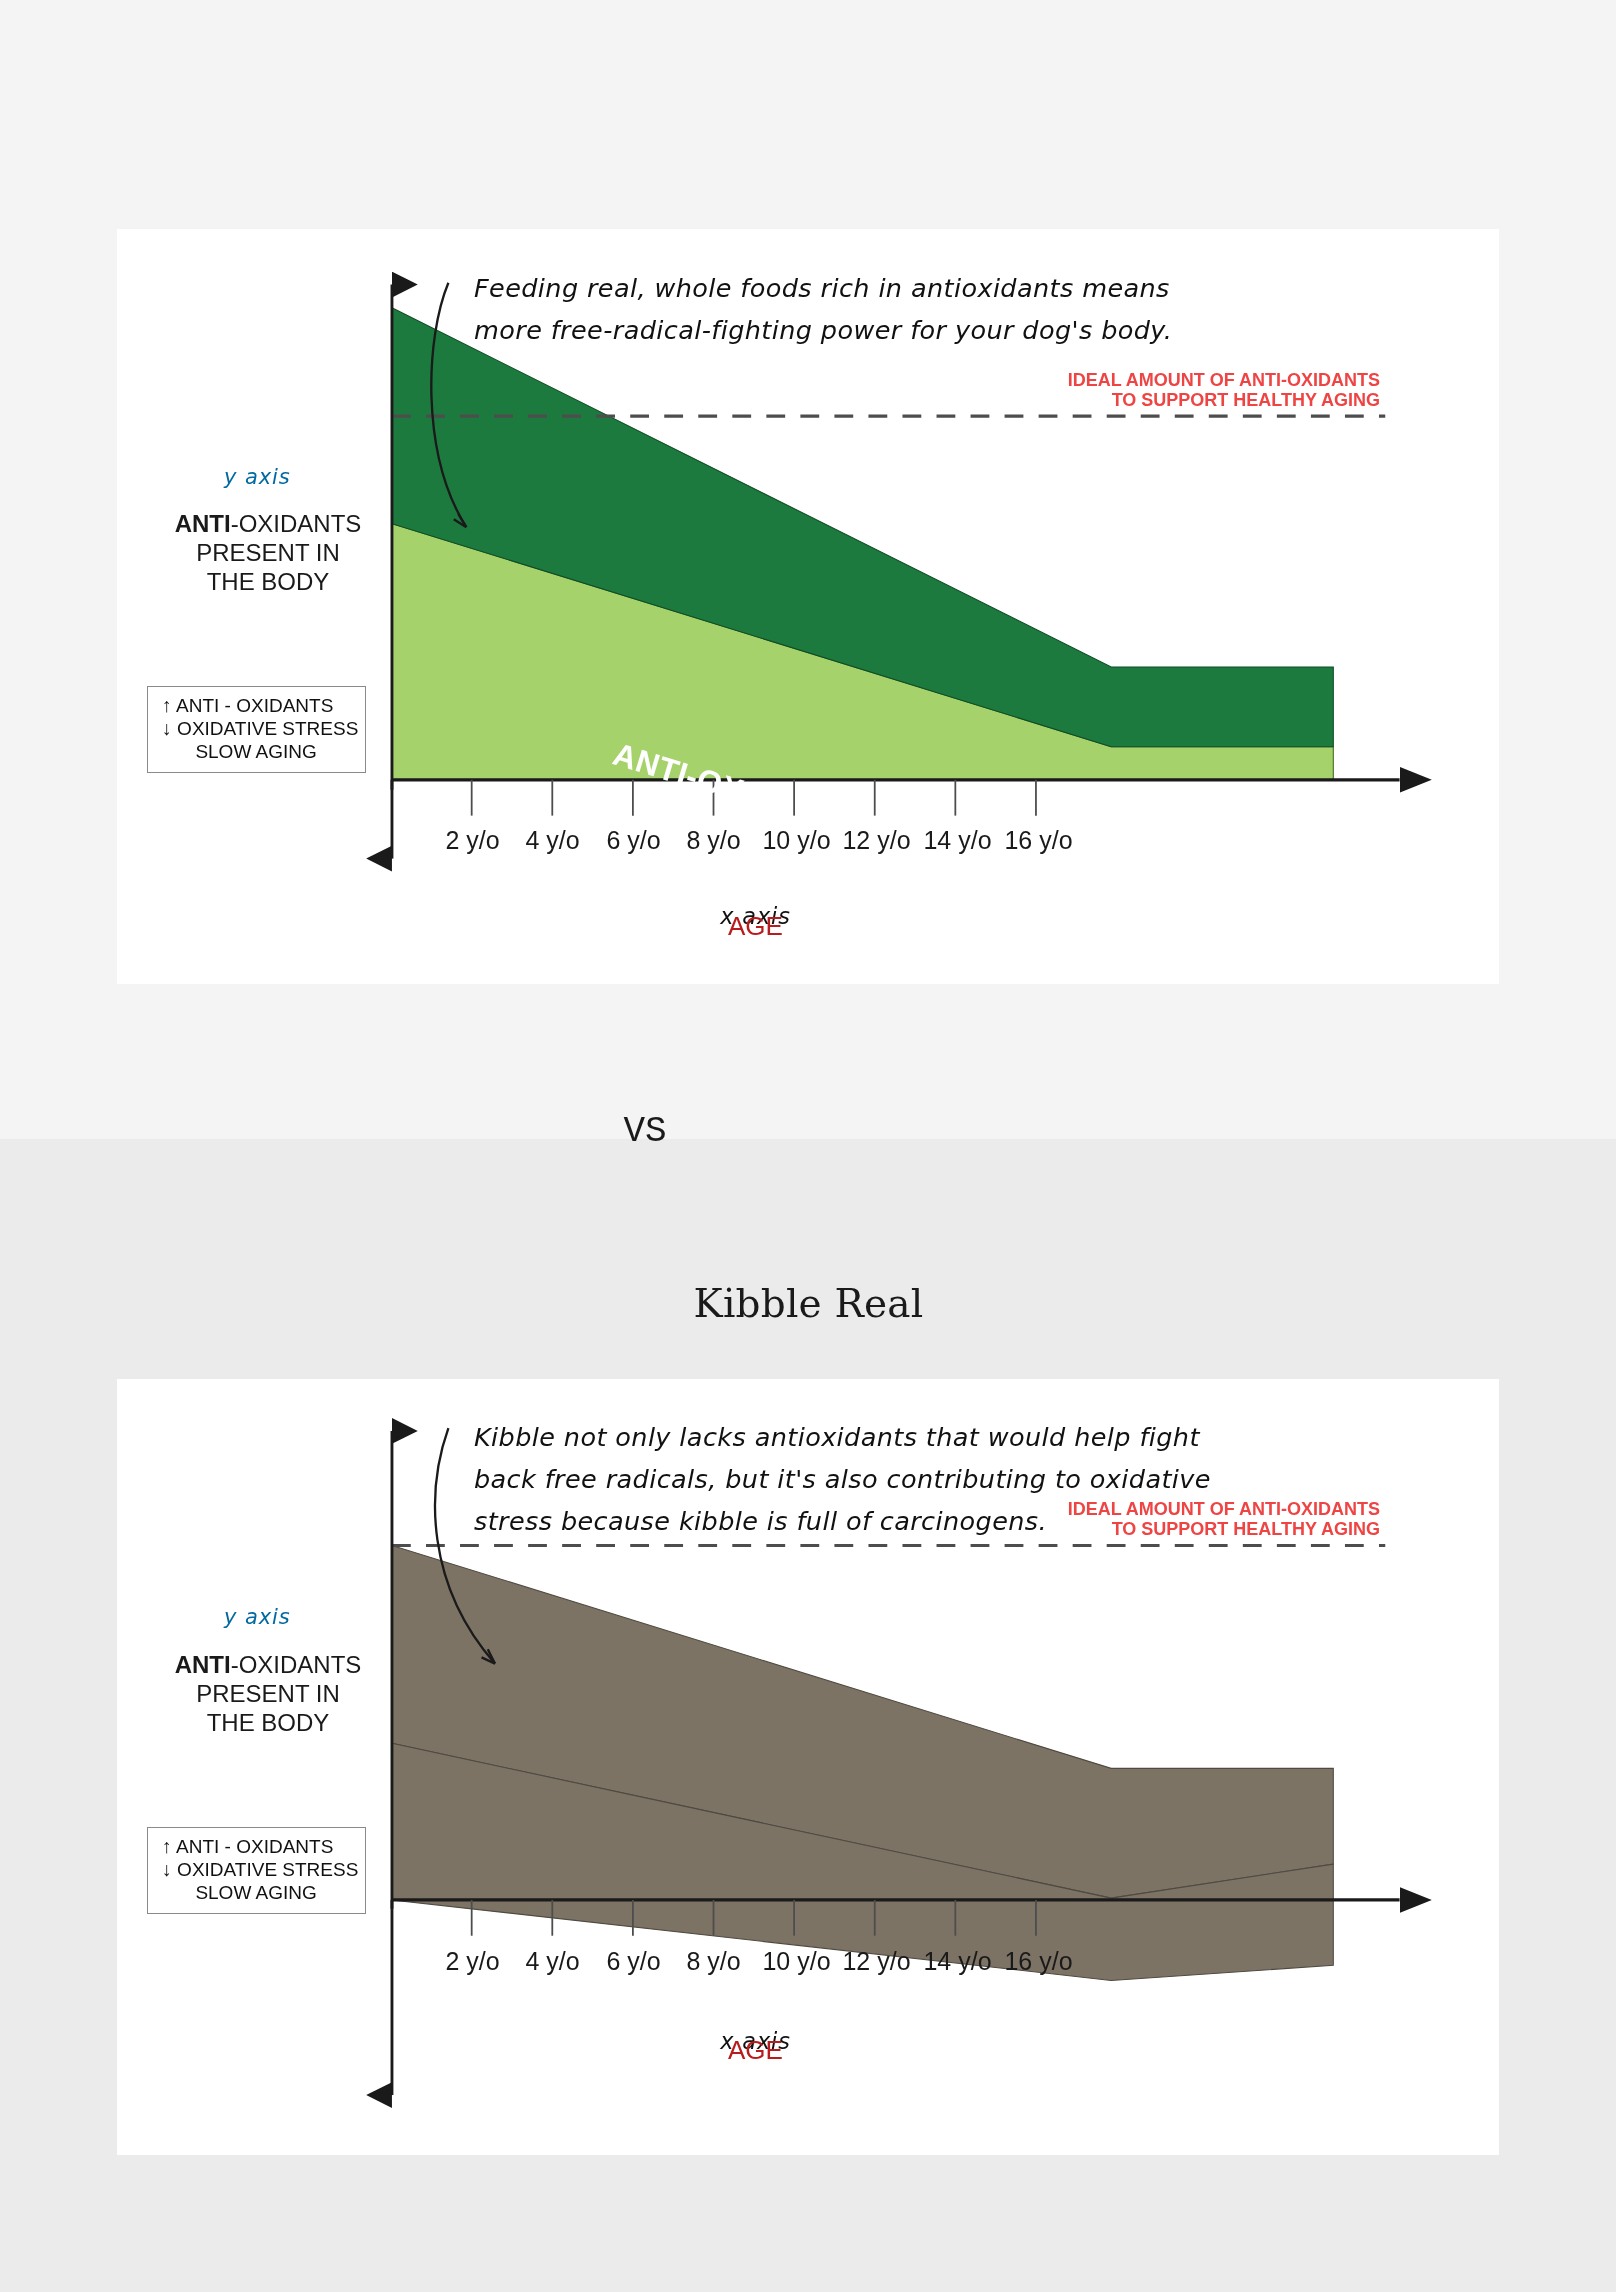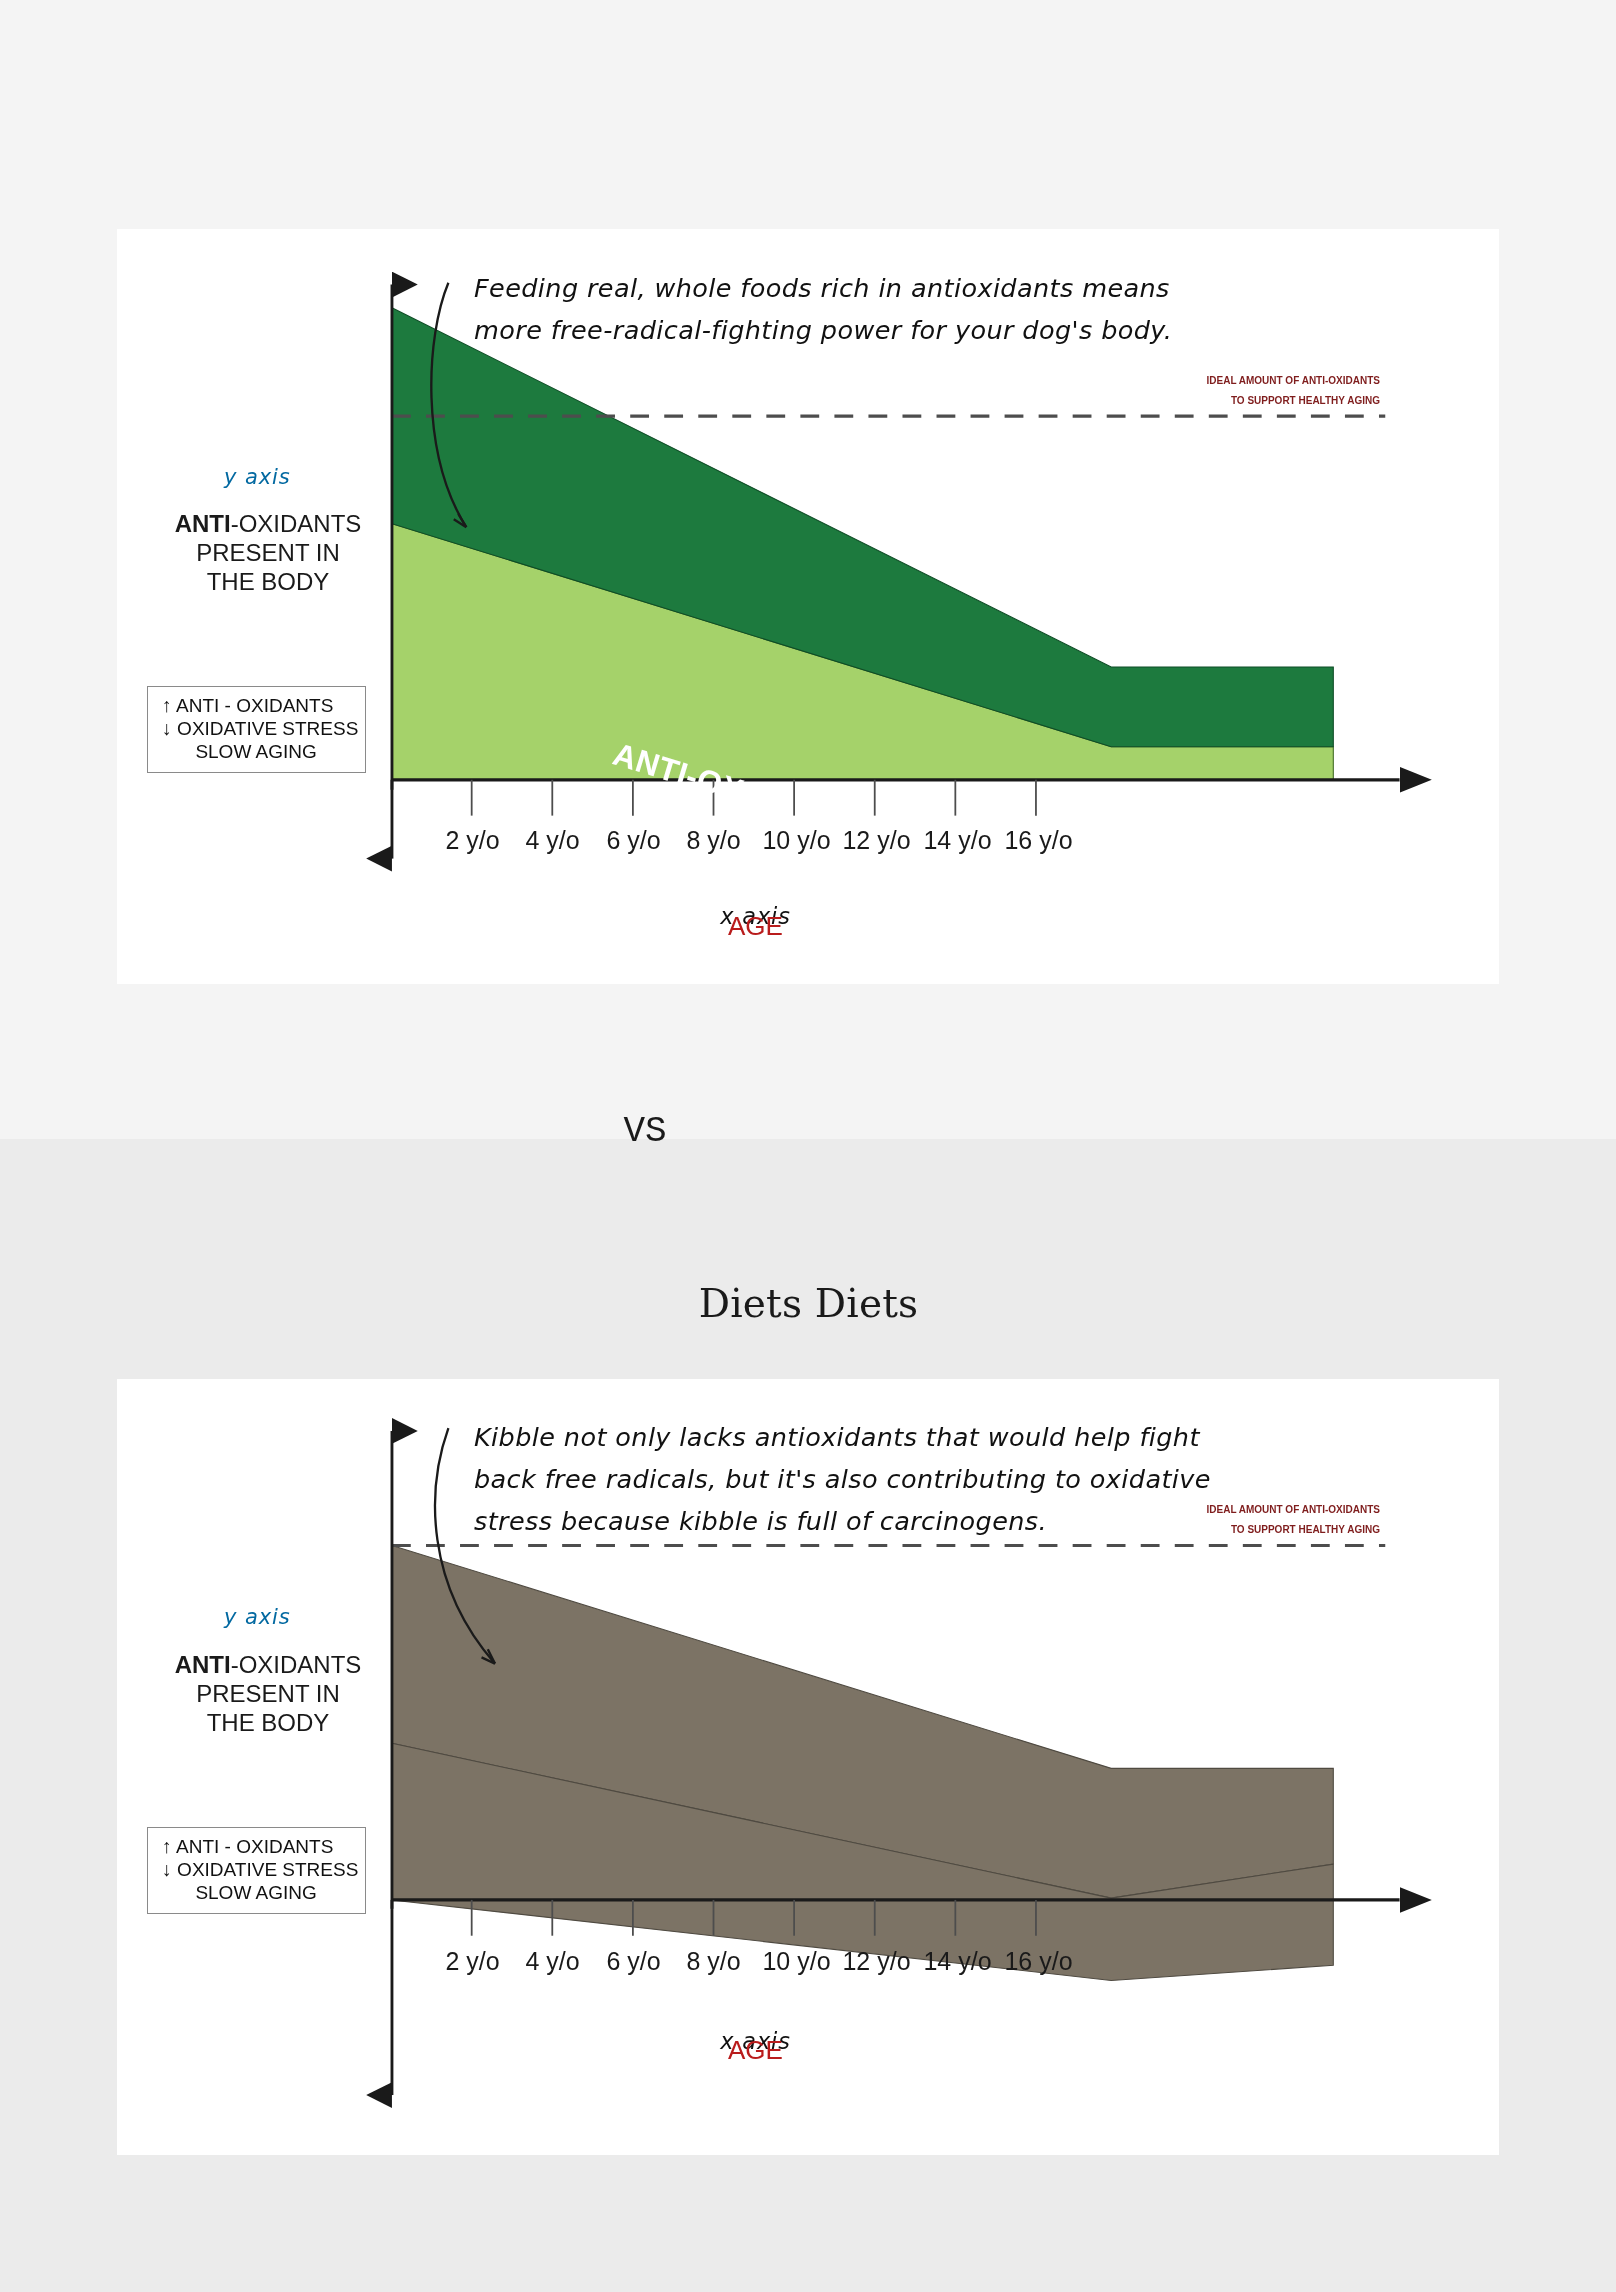--- a/index.html
+++ b/index.html
@@ -100,24 +100,24 @@
     line-height: 42px;
     color: #111;
     letter-spacing: 0.4px;
     white-space: pre-line;
   }
 
   
   .ideal-caption {
     position: absolute;
     text-align: right;
-    font-size: 10px;
+    font-size: 18px;
     line-height: 19.7px;
     font-weight: 600;
-    color: #7f1d1d;
+    color: #ef4444;
     white-space: pre-line;
   }
 
   
   .tick-label {
     position: absolute;
     font-size: 25px;
     color: #1a1a1a;
     text-align: center;
     width: 99px;
@@ -254,21 +254,21 @@
     <div class="tick-label" style="left:759px; top:597px;">12 y/o</div>
     <div class="tick-label" style="left:840px; top:597px;">14 y/o</div>
     <div class="tick-label" style="left:921px; top:597px;">16 y/o</div>
 
     <div class="x-hand" style="left:639px; top:650px;">x axis</div>
     <div class="x-title" style="left:639px; top:682px;">AGE</div>
   </div>
 
   <div class="vs-label">VS</div>
 
-  <div class="section-title" id="title-bottom">Diets Diets</div>
+  <div class="section-title" id="title-bottom">Kibble Real</div>
 
   <div class="card" id="card-bottom">
 
     <svg class="axis-svg" viewBox="0 0 1543 867" preserveAspectRatio="none">
       <defs>
         <marker id="arrH2" markerWidth="10" markerHeight="8" refX="0" refY="4" orient="auto">
           <path d="M0,0 L10,4 L0,8 z" fill="#1a1a1a"></path>
         </marker>
         <marker id="arrU2" markerWidth="10" markerHeight="9" refX="4.5" refY="9" orient="auto">
           <path d="M0,9 L4.5,0 L9,9 z" fill="#1a1a1a"></path>

